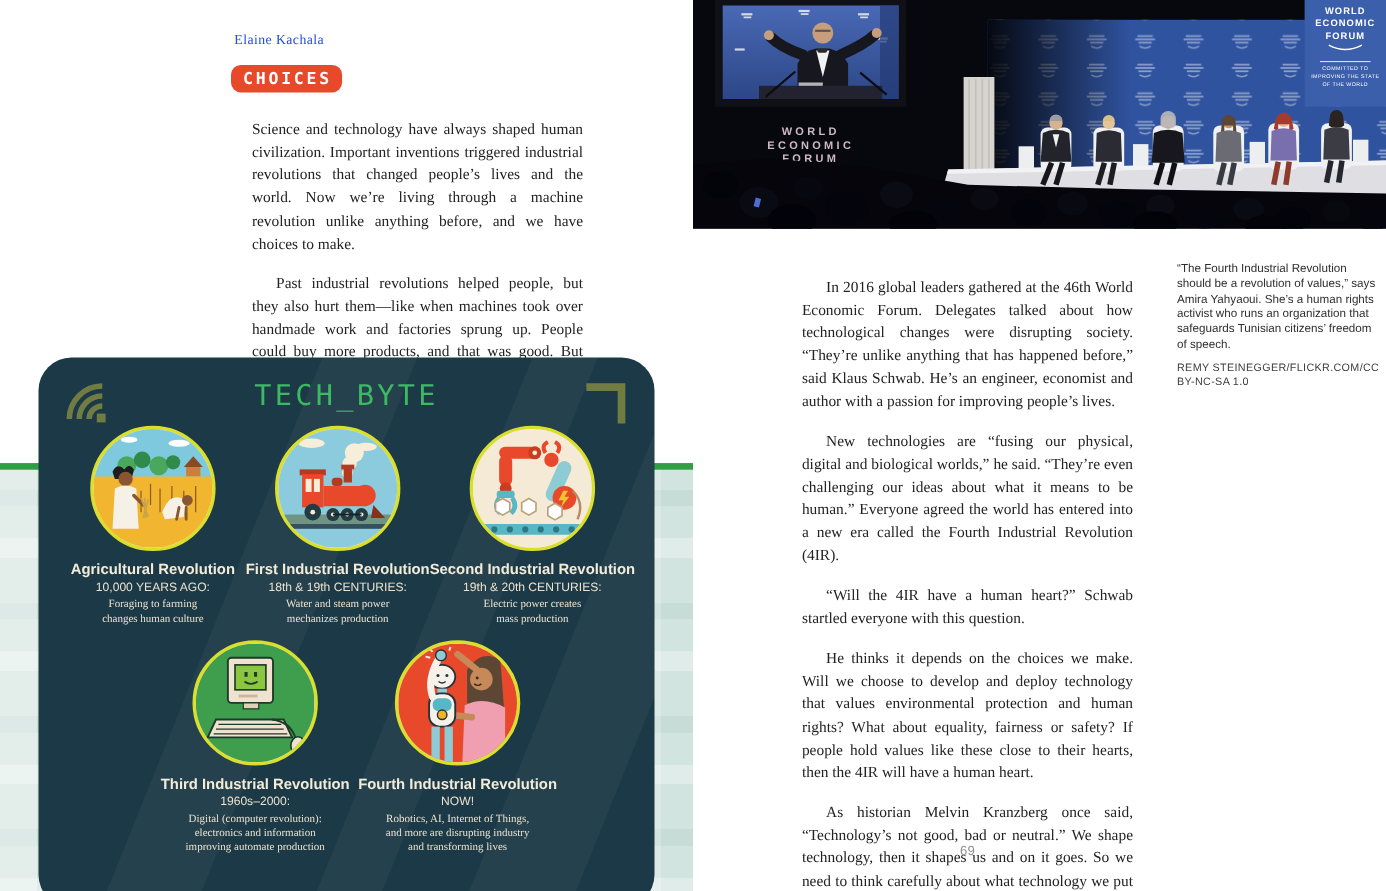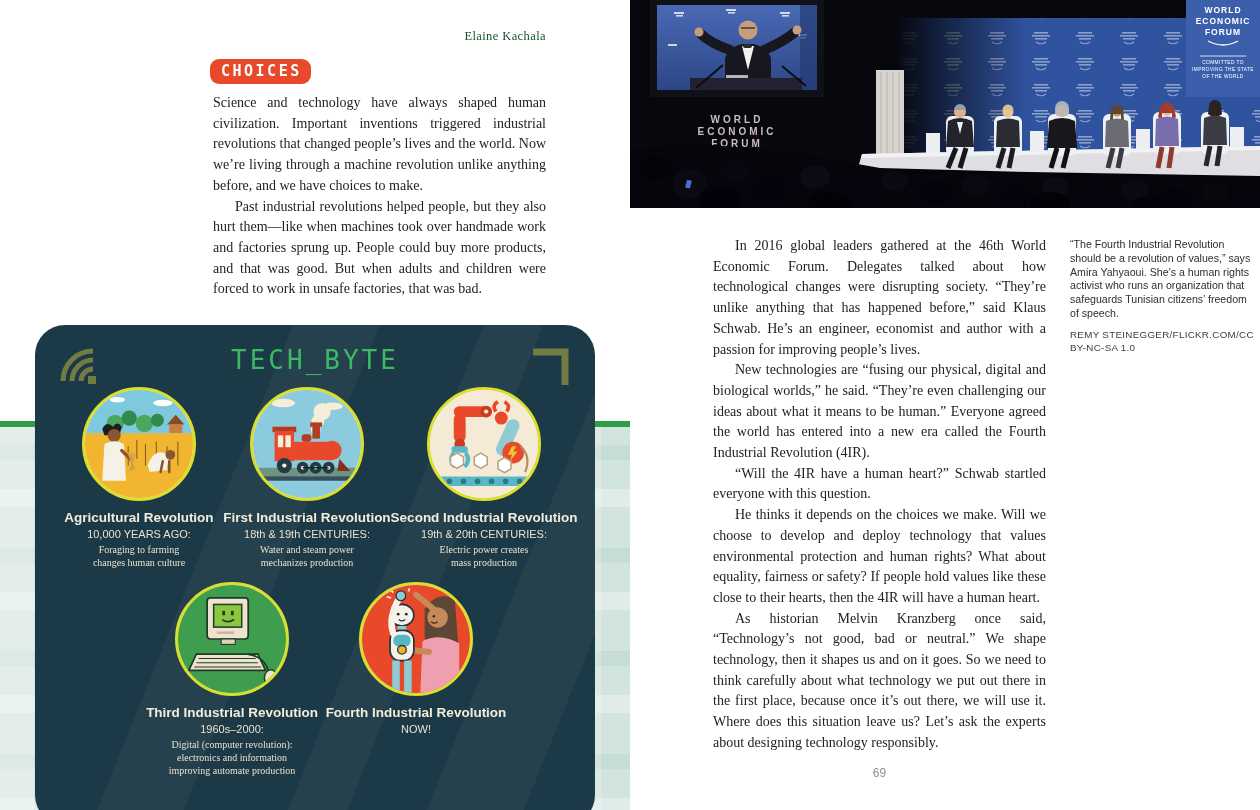--- a/index.html
+++ b/index.html
@@ -1,28 +1,28 @@
 <!DOCTYPE html>
 <html><head>
 <meta charset="utf-8">
 <style>
   html,body{margin:0;padding:0;background:#777;}
   #spread{position:relative;width:1260px;height:810px;background:#ffffff;overflow:hidden;
           font-family:"Liberation Serif",serif;}
   
   #left-page{position:absolute;left:0;top:0;width:630px;height:810px;background:#fff;}
-  .author{position:absolute;left:213px;top:29px;width:333px;text-align:right;
-          font-size:12.5px;color:#14532d;letter-spacing:.4px;}
+  .author{position:absolute;left:213px;top:29px;width:333px;text-align:left;
+          font-size:12.5px;color:#1d4ed8;letter-spacing:.4px;}
   .badge{position:absolute;left:210px;top:59px;background:#e8492a;color:#fff;
          font-family:"DejaVu Sans Mono",monospace;font-weight:bold;font-size:15px;
          letter-spacing:2.5px;padding:3px 9px 4px 11px;border-radius:9px;}
   .body-col{position:absolute;width:333px;font-size:14px;line-height:20.7px;
             text-align:justify;color:#222;}
   #left-body{left:213px;top:93px;}
-  .body-col p{margin:0;}
+  .body-col p{margin:16px;}
   .body-col p.ind{text-indent:22px;}
   
   .band{position:absolute;left:0;top:421px;width:630px;height:389px;z-index:1;
         background-color:#d2e4df;border-top:6px solid #2f9e44;
         background-image:
           repeating-linear-gradient(90deg, rgba(255,255,255,.38) 0 34px, transparent 34px 89px, rgba(255,255,255,.22) 89px 112px, transparent 112px 163px),
           repeating-linear-gradient(0deg, rgba(255,255,255,.30) 0 18px, transparent 18px 47px, rgba(190,214,207,.55) 47px 62px, transparent 62px 103px);}
   
   .panel{position:absolute;left:35px;top:325px;width:560px;height:500px;z-index:2;
          background:#1c3947;border-radius:30px;overflow:hidden;
@@ -273,20 +273,23 @@
                 <line x1="23" y1="11" x2="27" y2="12"></line>
                 <line x1="44" y1="3" x2="43" y2="6"></line>
               </g>
             <rect x="28" y="70" width="7" height="30" fill="#8fcbd4"></rect>
               <rect x="39" y="70" width="7" height="30" fill="#8fcbd4"></rect>
           </svg>
         </div>
         <div class="tb-label">
           <div class="tb-t">Fourth Industrial Revolution</div>
           <div class="tb-e">NOW!</div>
+          <div class="tb-desc">Robotics, AI, Internet of Things,
+and more are disrupting industry
+and transforming lives</div>
         </div>
       </div>
     </div>
   </div>
 
   <div id="right-page">
 
     <div id="photo">
       <svg width="630" height="208" viewBox="0 0 630 208">
         <defs>

